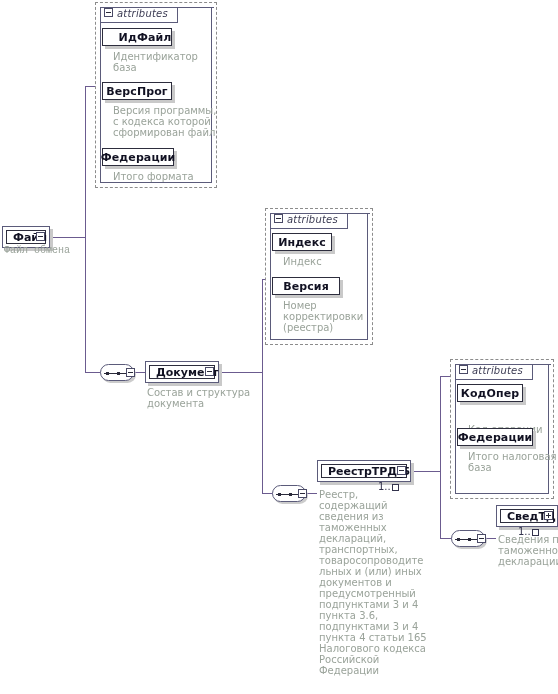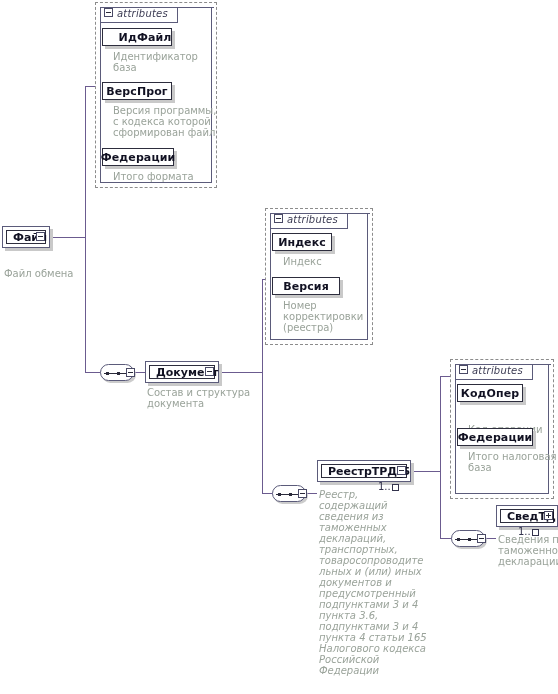--- a/index.html
+++ b/index.html
@@ -188,21 +188,21 @@
   <span>Федерации</span>
 </div>
 <div class="desc" style="left:113px; top:171px; width:100px;">Итого формата</div>
 
 <div class="elem" style="left:2px; top:226px; width:48px;">
   <div class="inner">
     <span class="name">Файл</span>
   </div>
   <span class="minusbox tog"></span>
 </div>
-<div class="desc" style="left:4px; top:268px; width:110px;">Файл обмена</div>
+<div class="desc" style="left:4px; top:245px; width:110px;font-family:Liberation Mono, monospace;">Файл обмена</div>
 
 <div class="seq" style="left:100px; top:364px;">
   <div class="bar"></div>
   <div class="dots">
       <i></i>
       <i></i>
       <i></i>
     </div>
 </div>
 <div class="seqsq" style="left:126px; top:368px;"></div>
@@ -250,21 +250,21 @@
 <div class="elem" style="left:317px; top:460px; width:94px;">
   <div class="inner">
     <span class="name">РеестрТРД_5</span>
   </div>
   <span class="minusbox tog"></span>
 </div>
 <div class="card" style="left:378px; top:481px;">
   <span>1..</span>
     <span class="sq"></span>
 </div>
-<div class="desc" style="left:319px; top:489px; width:108px;font-style:italic;">Реестр,
+<div class="desc" style="left:319px; top:489px; width:108px;">Реестр,
 содержащий
 сведения из
 таможенных
 деклараций,
 транспортных,
 товаросопроводите
 льных и (или) иных
 документов и
 предусмотренный
 подпунктами 3 и 4

